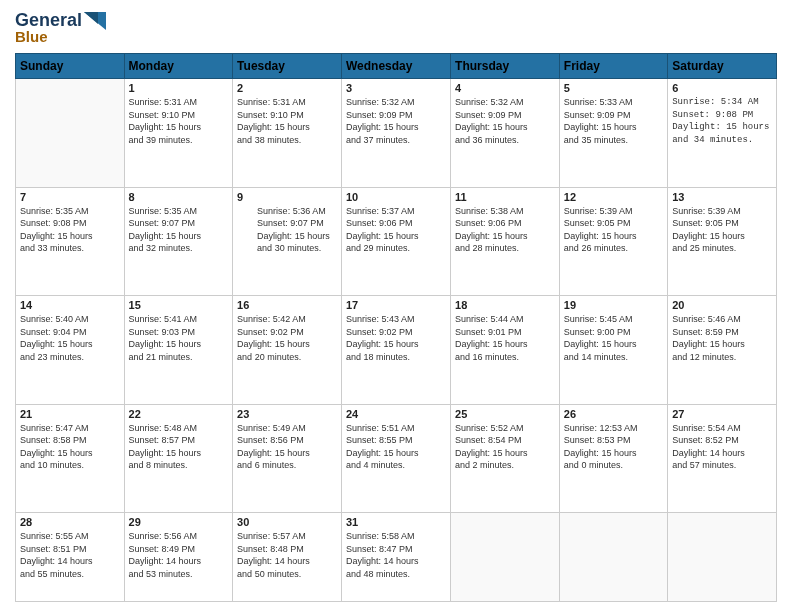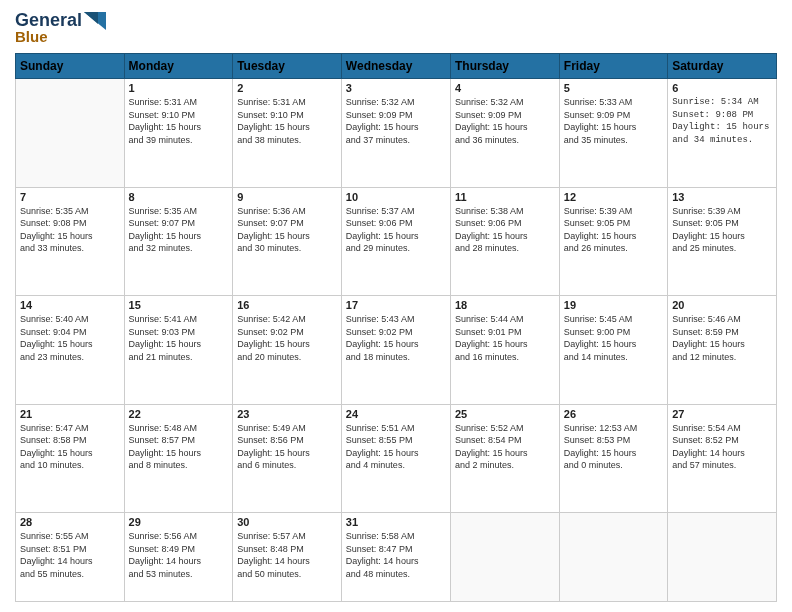--- a/index.html
+++ b/index.html
@@ -178,21 +178,21 @@
           </td>
           <td>
             <div class="day-num">8</div>
             <div class="day-info" style="white-space: pre-line;">Sunrise: 5:35 AM
 Sunset: 9:07 PM
 Daylight: 15 hours
 and 32 minutes.</div>
           </td>
           <td>
             <div class="day-num">9</div>
-            <div class="day-info" style="white-space: pre-line;">Sunrise: 5:36 AM
+            <div class="day-info" style="white-space: pre-line; margin-left: 20px;">Sunrise: 5:36 AM
 Sunset: 9:07 PM
 Daylight: 15 hours
 and 30 minutes.</div>
           </td>
           <td>
             <div class="day-num">10</div>
             <div class="day-info" style="white-space: pre-line;">Sunrise: 5:37 AM
 Sunset: 9:06 PM
 Daylight: 15 hours
 and 29 minutes.</div>

